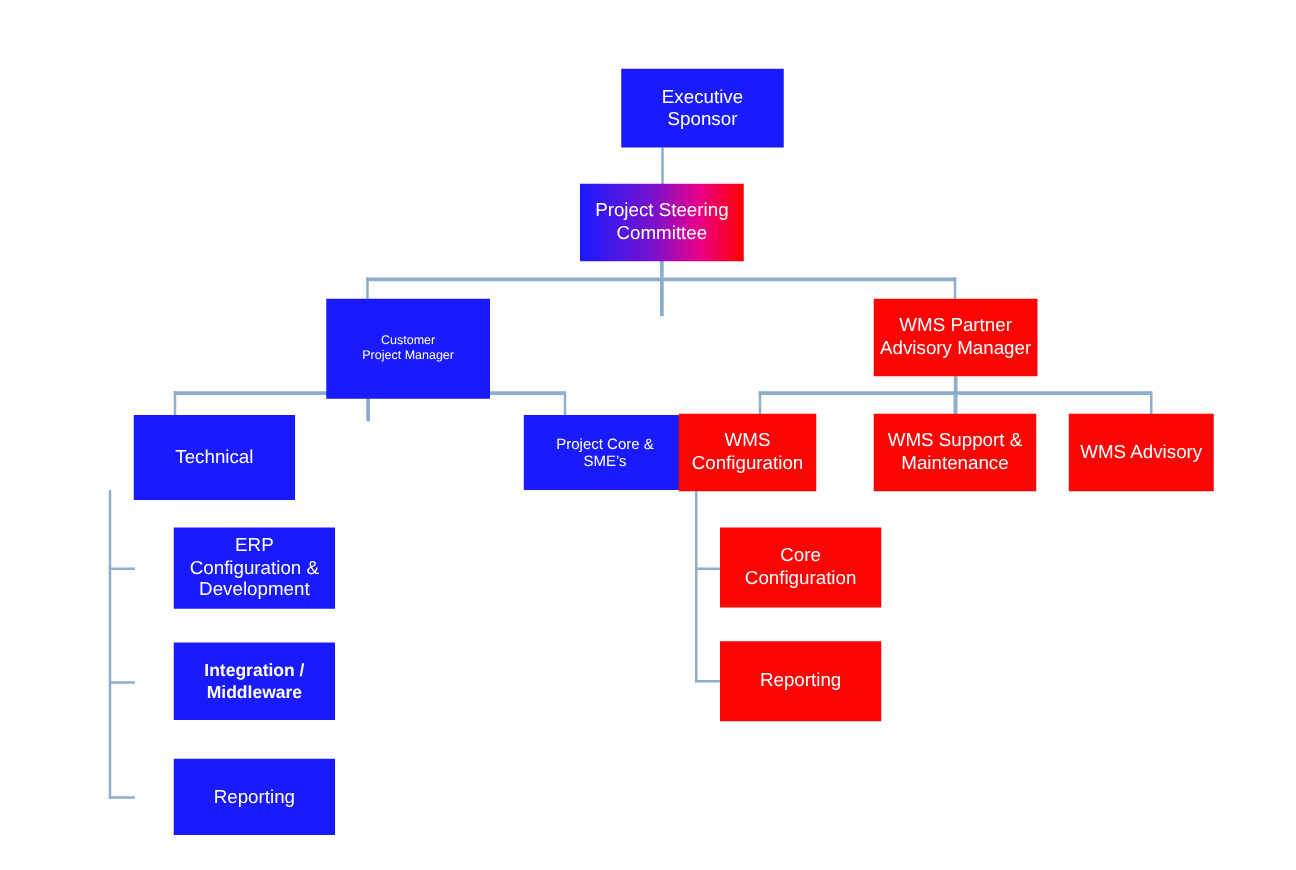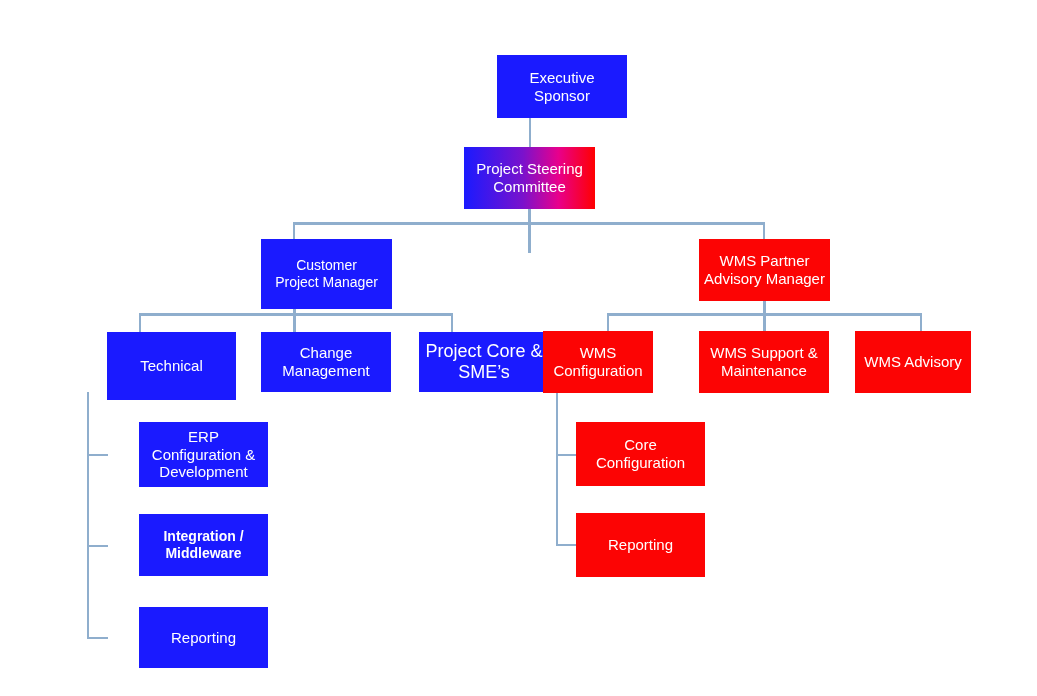--- a/index.html
+++ b/index.html
@@ -80,32 +80,30 @@
   <div class="connector thin-v" style="left:556px; top:392px; height:154px;"></div>
   <div class="connector thin-h" style="left:556px; top:454px; width:21px;"></div>
   <div class="connector thin-h" style="left:556px; top:544px; width:21px;"></div>
 
   <div class="node node-blue" style="left:465px; top:55px; width:130px; height:63px; font-size:15px;">Executive
 Sponsor</div>
 
   <div class="node node-gradient" style="left:464px; top:147px; width:131px; height:62px; font-size:15px;">Project Steering
 Committee</div>
 
-  <div class="node node-blue" style="left:229px; top:239px; width:131px; height:70px; font-size:14px;">Customer
+  <div class="node node-blue" style="left:229px; top:239px; width:131px; height:80px; font-size:10px;">Customer
 Project Manager</div>
 
   <div class="node node-red" style="left:699px; top:239px; width:131px; height:62px; font-size:15px;">WMS Partner
 Advisory Manager</div>
 
   <div class="node node-blue" style="left:75px; top:332px; width:129px; height:68px; font-size:15px;">Technical</div>
 
-  <div class="node node-blue" style="left:229px; top:332px; width:130px; height:60px; font-size:15px;">Change
-Management</div>
 
-  <div class="node node-blue" style="left:387px; top:332px; width:130px; height:60px; font-size:18px;">Project Core &amp;
+  <div class="node node-blue" style="left:387px; top:332px; width:130px; height:60px; font-size:12px;">Project Core &amp;
 SME’s</div>
 
   <div class="node node-red" style="left:543px; top:331px; width:110px; height:62px; font-size:15px;">WMS
 Configuration</div>
 
   <div class="node node-red" style="left:699px; top:331px; width:130px; height:62px; font-size:15px;">WMS Support &amp;
 Maintenance</div>
 
   <div class="node node-red" style="left:855px; top:331px; width:116px; height:62px; font-size:15px;">WMS Advisory</div>
 

